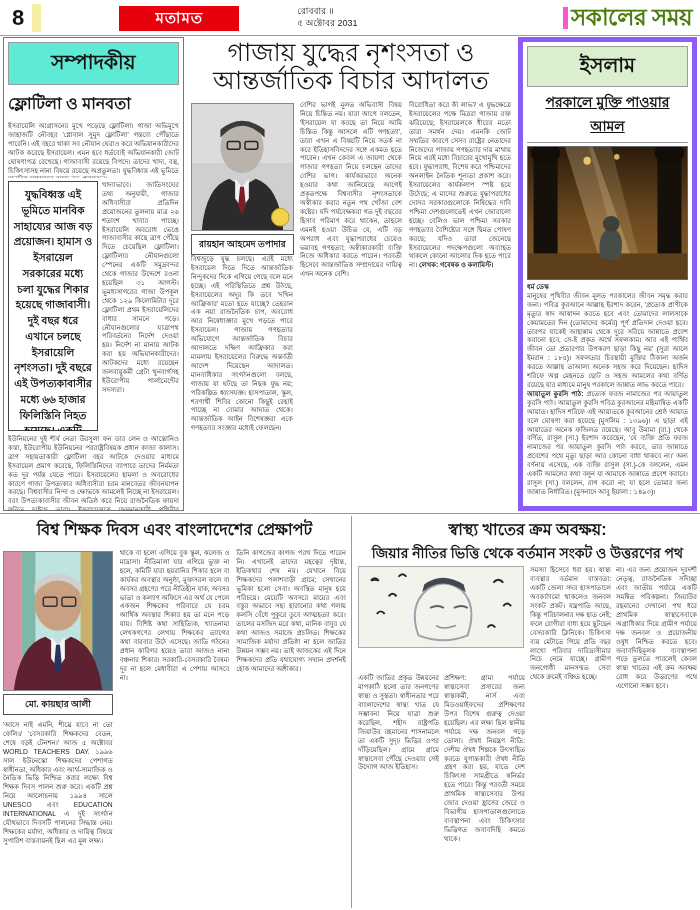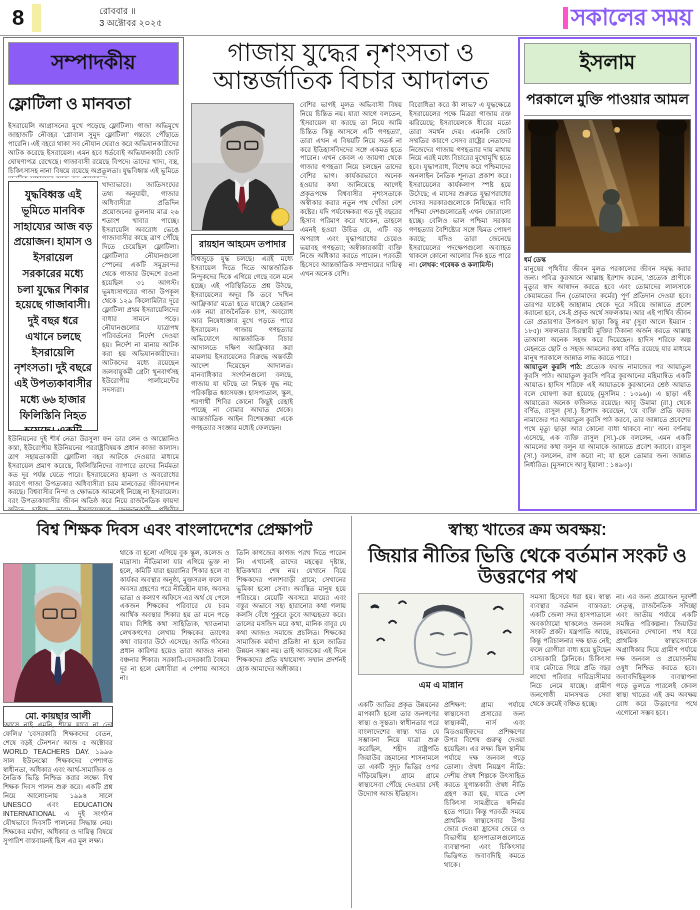--- a/index.html
+++ b/index.html
@@ -15,90 +15,91 @@
               border-top:1px solid #9a9a9a; }
   .pagenum-wrap { display:flex; align-items:stretch; height:28px; }
   .pagenum { font-size:22px; font-weight:bold; line-height:28px; padding:0 8px 0 2px; }
   .pagenum-stripe { width:9px; background:#f4efa2; }
   .section-box { width:120px; height:25px; background:#e8000d; color:#fff;
                  font-weight:bold; font-size:15px; display:flex; align-items:center;
                  justify-content:center; margin-left:78px; letter-spacing:1px; }
   .dateblock { margin-left:58px; text-align:left; font-size:9px; line-height:1.3; color:#222; }
   .masthead { margin-left:auto; display:flex; align-items:center; }
   .masthead-bar { width:5px; height:22px; background:#ff55cc; margin-right:3px; }
-  .masthead-name { font-size:23px; font-weight:900; letter-spacing:-0.5px; color:#8b5cf6; }
+  .masthead-name { font-size:23px; font-weight:900; letter-spacing:-0.5px; color:#4d7c0f; }
   
   .tiny { font-size:6.7px; line-height:1.33; text-align:justify; color:#1c1c1c; }
   
   .top-main { position:absolute; top:37px; left:3px; width:694px; height:474px;
               display:flex; gap:5px; }
   
   .ed-box { width:184px; border:1px solid #777; padding:4px; overflow:hidden; }
-  .ed-title { background:#8b5cf6; border:1px solid #9b9b9b; text-align:center;
+  .ed-title { background:#5eead4; border:1px solid #9b9b9b; text-align:center;
               font-size:20px; font-weight:bold; padding:4px 0; }
   .ed-head { font-size:16px; font-weight:bold; margin:6px 0 4px; }
   .ed-intro { height:56px; overflow:hidden; }
   .ed-mid { display:flex; gap:4px; margin-top:3px; height:250px; overflow:hidden; }
   .pullquote { width:90px; border:1px solid #444; padding:5px 4px; font-size:10.5px;
                font-weight:bold; text-align:center; line-height:1.5; }
   .ed-side { flex:1; overflow:hidden; }
   .ed-outro { margin-top:4px; height:96px; overflow:hidden; }
   
   .c-art { width:330px; padding:0 2px; }
   .c-head { text-align:center; font-size:25px; font-weight:normal; line-height:1.12; margin:1px 0 7px; }
   .c-cols { position:relative; display:flex; gap:7px; height:398px; overflow:hidden; }
   .c-col { flex:1; overflow:hidden; }
   .c-col-first { padding-top:154px; }
   .c-photo-wrap { position:absolute; top:2px; left:0; width:103px; }
   .c-photo { width:103px; height:128px; display:block; border:1px solid #888; }
   .byline-box { border:1px solid #555; margin-top:3px; padding:2px 0; text-align:center;
                 font-size:9px; font-weight:bold; }
   .credit { font-weight:bold; }
   
-  .is-box { width:182px; border:2px solid #8b5cf6; padding:4px; overflow:hidden; }
+  .is-box { width:182px; border:5px solid #8b5cf6; padding:4px; overflow:hidden; }
   .is-title { background:#d9efcf; border:1px solid #9b9b9b; text-align:center;
               font-size:20px; font-weight:bold; padding:3px 0; }
   .is-head { text-align:center; font-size:14px; font-weight:bold; padding:4px 0 3px;
-             border-bottom:1px solid #999; margin-bottom:3px; }
+             border-bottom:1px solid #999; margin-bottom:3px;text-decoration:underline; }
   .is-img { width:100%; height:134px; display:block; border:1px solid #666; }
   .is-body { margin-top:3px; height:258px; overflow:hidden; }
   .desk { font-weight:bold; }
   .subhead { font-weight:bold; }
   
   .mid-rule { position:absolute; top:513px; left:0; width:700px; border-top:1px solid #9a9a9a; }
   
   .bot-main { position:absolute; top:516px; left:3px; width:694px; height:392px; display:flex; }
   .t-art { width:349px; border-right:1px solid #999; padding-right:5px; }
   .t-head { text-align:center; font-size:16px; font-weight:bold; margin:1px 0 5px; }
   .t-cols { position:relative; display:flex; gap:7px; height:356px; overflow:hidden; }
   .t-col { flex:1; overflow:hidden; }
   .t-col-first { padding-top:172px; }
-  .t-photo-wrap { position:absolute; top:14px; left:0; width:110px; }
+  .t-photo-wrap { position:absolute; top:2px; left:0; width:110px; }
   .t-photo { width:110px; height:140px; display:block; border:1px solid #888; }
   .h-art { width:345px; padding-left:6px; }
   .h-kicker { text-align:center; font-size:16px; font-weight:bold; margin-top:1px; }
-  .h-head { text-align:center; font-size:19px; font-weight:bold; line-height:1.1; margin:2px 0 5px; }
+  .h-head { text-align:center; font-size:14px; font-weight:bold; line-height:1.1; margin:2px 0 5px; }
   .h-cols { position:relative; display:flex; gap:5px; height:344px; overflow:hidden; }
   .h-col { flex:1; overflow:hidden; }
   .h-col-under { padding-top:108px; }
   .h-illus-wrap { position:absolute; top:0; left:0; width:166px; }
   .h-illus { width:166px; height:82px; display:block; border:1px solid #aaa; }
   .h-byline { text-align:center; font-size:9px; font-weight:bold; padding:3px 0 2px; }
 </style>
 </head>
 <body>
 
 <div class="hdr">
   <div class="pagenum-wrap">
     <span class="pagenum">8</span>
     <span class="pagenum-stripe"></span>
   </div>
+  <div class="section-box">মতামত</div>
   <div class="dateblock">
     <div>রোববার ॥</div>
-    <div>3 অক্টোবর ২০২৫</div>
+    <div>৫ অক্টোবর 2031</div>
   </div>
   <div class="masthead">
     <span class="masthead-bar"></span>
     <span class="masthead-name">সকালের সময়</span>
   </div>
 </div>
 <div class="hdr-rule"></div>
 
 <div class="top-main">
 
@@ -212,21 +213,20 @@
     <div class="h-cols">
       <div class="h-illus-wrap">
         <svg class="h-illus" viewBox="0 0 166 82" preserveAspectRatio="none">
           <rect width="166" height="82" fill="#f3f3ee"></rect>
           <path d="M60 70 Q50 40 68 24 Q86 10 104 24 Q120 40 110 70 Q86 80 60 70" fill="none" stroke="#9aa2ab" stroke-width="2"></path>
           <path d="M64 26 Q84 8 108 26 L106 18 Q84 4 66 18 Z" fill="#42474d"></path>
           <path d="M72 42 q8 -4 14 0 M96 42 q8 -4 14 0" stroke="#5b6168" stroke-width="2" fill="none"></path>
           <path d="M78 60 q8 5 20 0" stroke="#8b9199" stroke-width="1.5" fill="none"></path>
           <path d="M12 14 q4 -5 8 0 q-4 -2 -8 0 M30 30 q4 -5 8 0 M18 48 q4 -5 8 0 M136 16 q5 -6 10 0 M146 40 q4 -5 8 0 M130 62 q4 -5 8 0 M40 10 q4 -5 8 0" stroke="#23282d" stroke-width="2" fill="none"></path>
         </svg>
-        <div class="h-byline">এম এ মান্নান</div>
       </div>
       <p class="tiny h-col h-col-under">একটি জাতির প্রকৃত উন্নয়নের মাপকাঠি হলো তার জনগণের স্বাস্থ্য ও সুস্থতা। স্বাধীনতার পরে বাংলাদেশের স্বাস্থ্য খাত যে সম্ভাবনা নিয়ে যাত্রা শুরু করেছিল, শহীদ রাষ্ট্রপতি জিয়াউর রহমানের শাসনামলে তা একটি সুদৃঢ় ভিত্তির ওপর দাঁড়িয়েছিল। গ্রামে গ্রামে স্বাস্থ্যসেবা পৌঁছে দেওয়ার সেই উদ্যোগ আজ ইতিহাস।</p>
       <p class="tiny h-col h-col-under">প্রশিক্ষণ: গ্রাম্য পর্যায়ে স্বাস্থ্যসেবা প্রসারের জন্য স্বাস্থ্যকর্মী, নার্স এবং মিডওয়াইফদের প্রশিক্ষণের উপর বিশেষ গুরুত্ব দেওয়া হয়েছিল। এর লক্ষ্য ছিল স্থানীয় পর্যায়ে দক্ষ জনবল গড়ে তোলা। ঔষধ নিয়ন্ত্রণ নীতি: দেশীয় ঔষধ শিল্পকে উৎসাহিত করতে যুগান্তকারী ঔষধ নীতি গ্রহণ করা হয়, যাতে দেশ চিকিৎসা সামগ্রীতে স্বনির্ভর হতে পারে। কিন্তু পরবর্তী সময়ে প্রাথমিক স্বাস্থ্যসেবার উপর জোর দেওয়া হ্রাসের জেরে ও বিভাগীয় হাসপাতালগুলোতে ব্যবস্থাপনা এবং চিকিৎসার ভিত্তিগত জবাবদিহি কমতে থাকে।</p>
       <p class="tiny h-col">সমস্যা হিসেবে ধরা হয়। স্বাস্থ্য ব্যবস্থার বর্তমান বাস্তবতা: একটি জেলা সদর হাসপাতালে অবকাঠামো থাকলেও জনবল সংকট প্রকট। যন্ত্রপাতি আছে, কিন্তু পরিচালনার দক্ষ হাত নেই; ফলে রোগীরা বাধ্য হয়ে ছুটছেন বেসরকারি ক্লিনিকে। চিকিৎসা ব্যয় মেটাতে গিয়ে প্রতি বছর লাখো পরিবার দারিদ্র্যসীমার নিচে নেমে যাচ্ছে। গ্রামীণ জনগোষ্ঠী মানসম্মত সেবা থেকে ক্রমেই বঞ্চিত হচ্ছে।</p>
       <p class="tiny h-col">না। এর জন্য প্রয়োজন দূরদর্শী নেতৃত্ব, রাজনৈতিক সদিচ্ছা এবং জাতীয় পর্যায়ে একটি সমন্বিত পরিকল্পনা। জিয়াউর রহমানের দেখানো পথ ধরে প্রাথমিক স্বাস্থ্যসেবাকে অগ্রাধিকার দিয়ে গ্রামীণ পর্যায়ে দক্ষ জনবল ও প্রয়োজনীয় ওষুধ নিশ্চিত করতে হবে। জবাবদিহিমূলক ব্যবস্থাপনা গড়ে তুলতে পারলেই কেবল স্বাস্থ্য খাতের এই ক্রম অবক্ষয় রোধ করে উত্তরণের পথে এগোনো সম্ভব হবে।</p>
     </div>
   </section>
 </div>
 
 </body></html>

